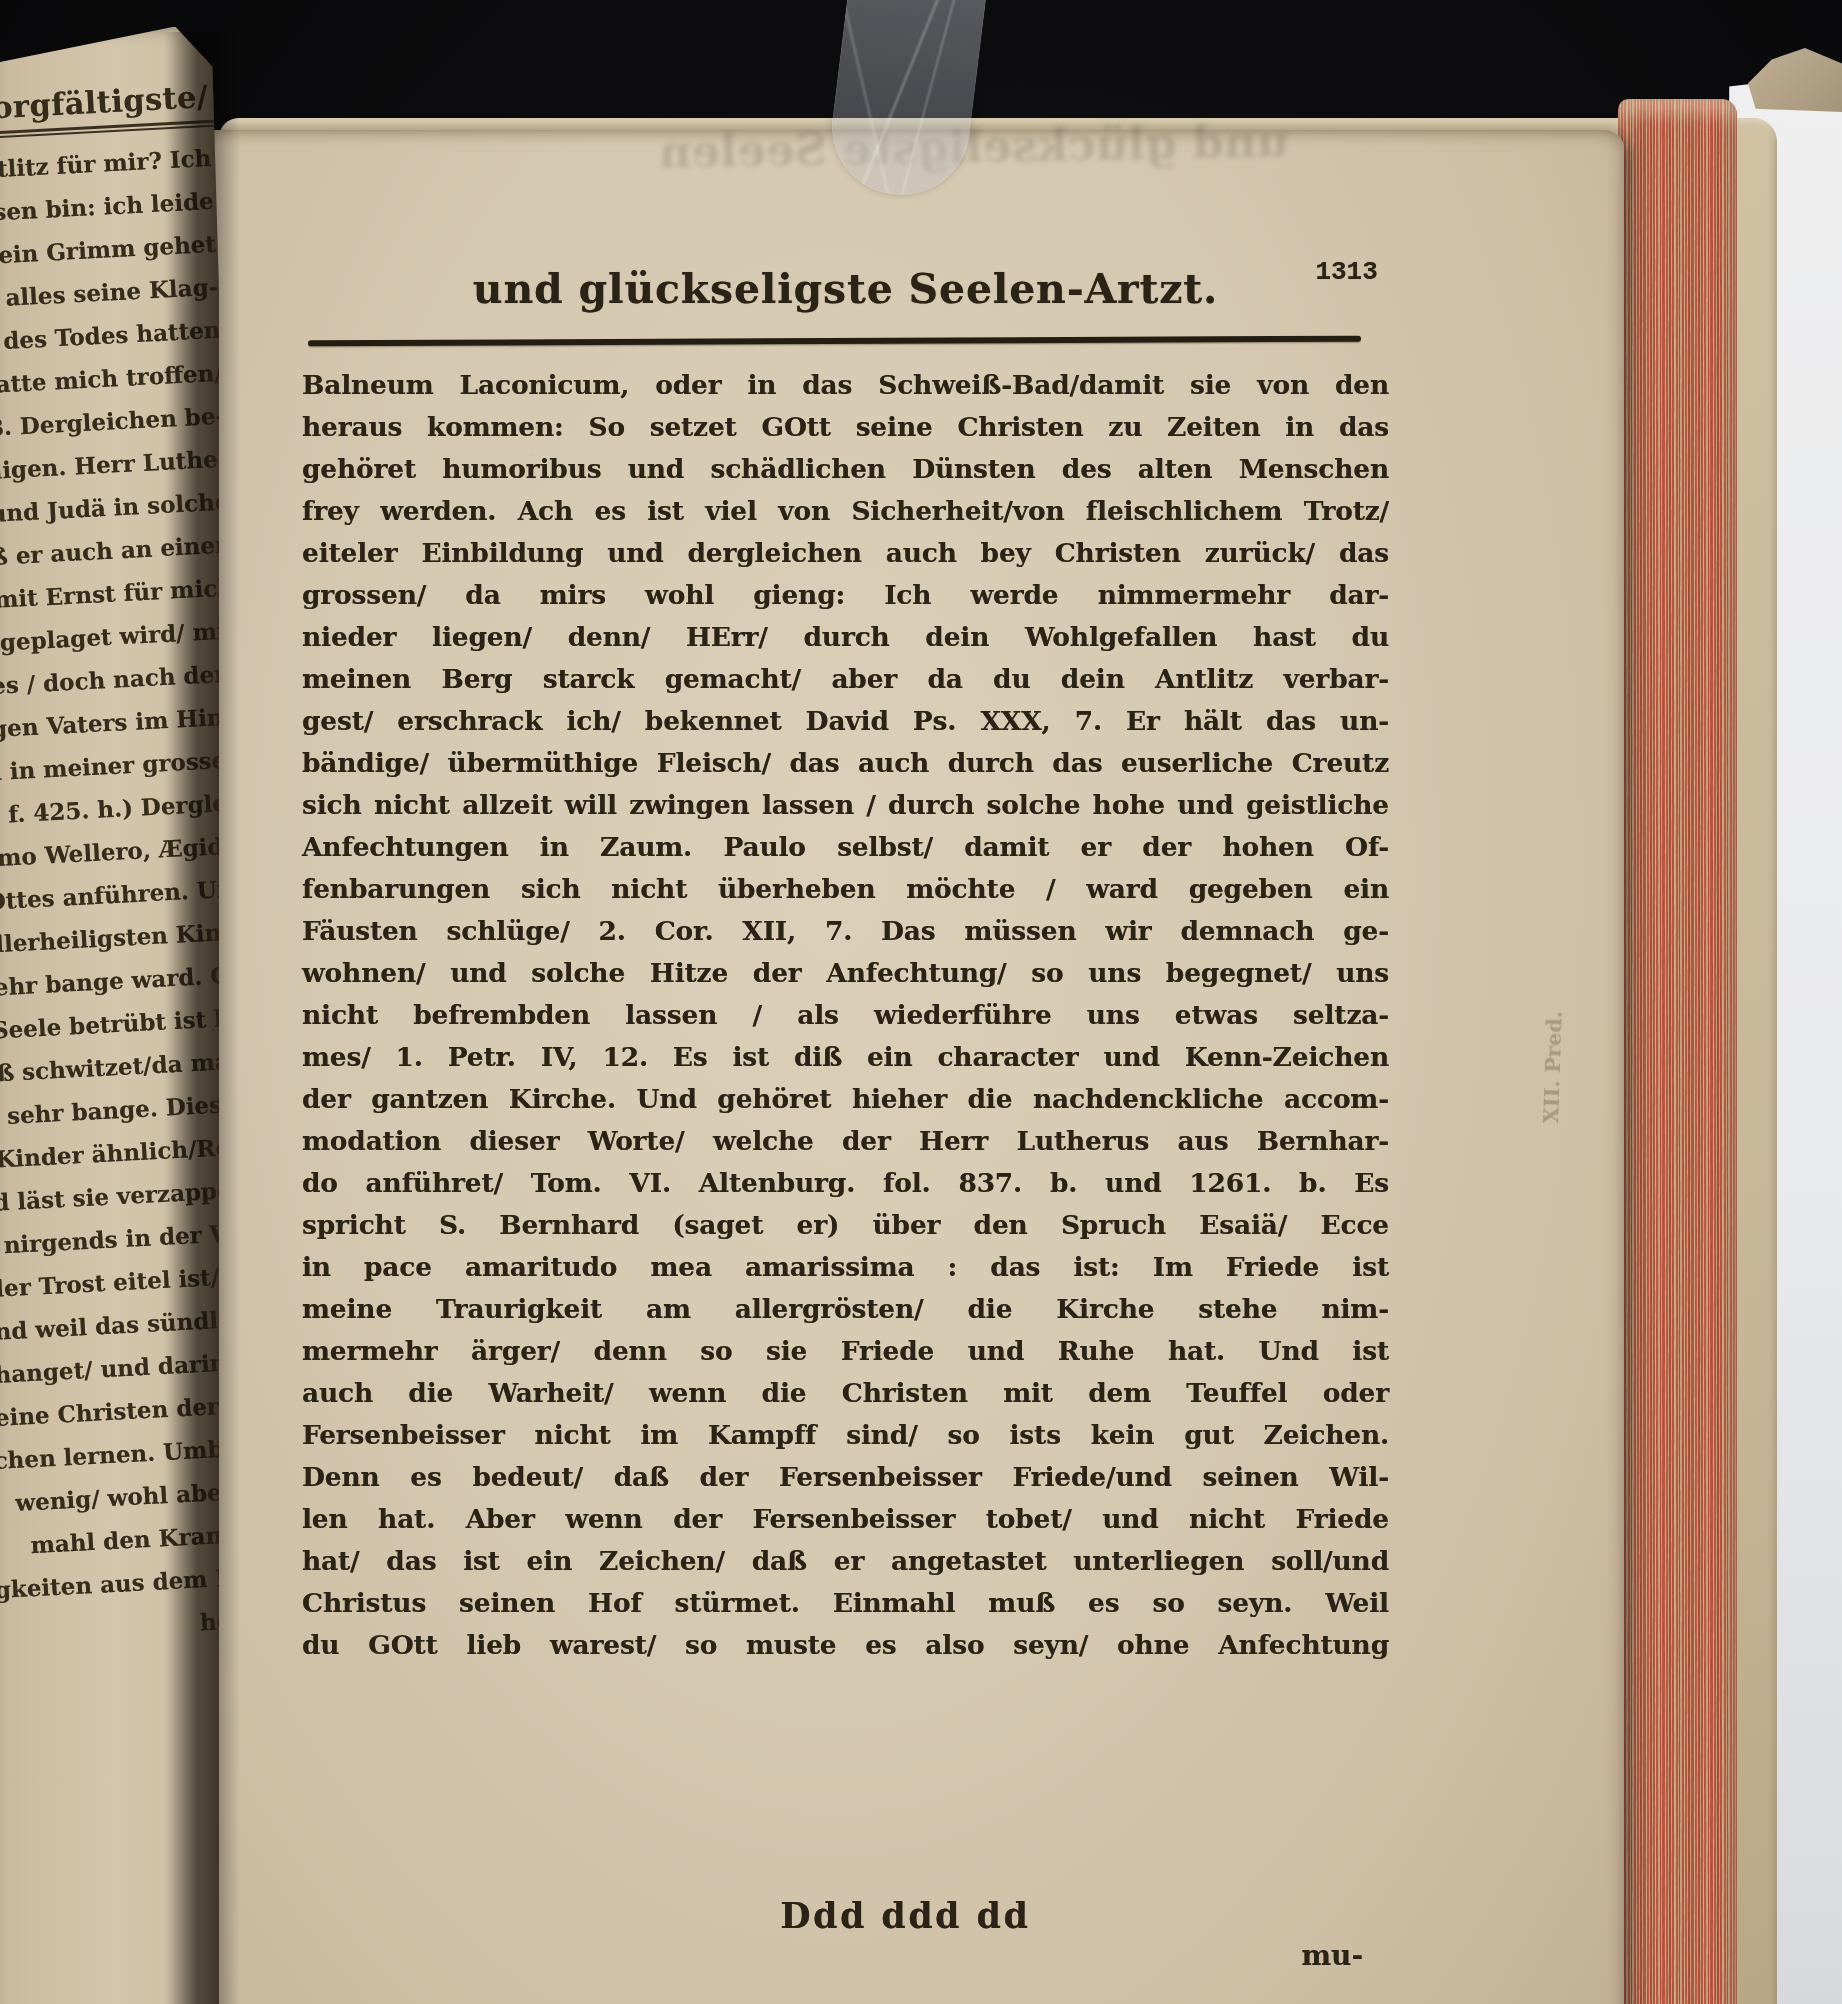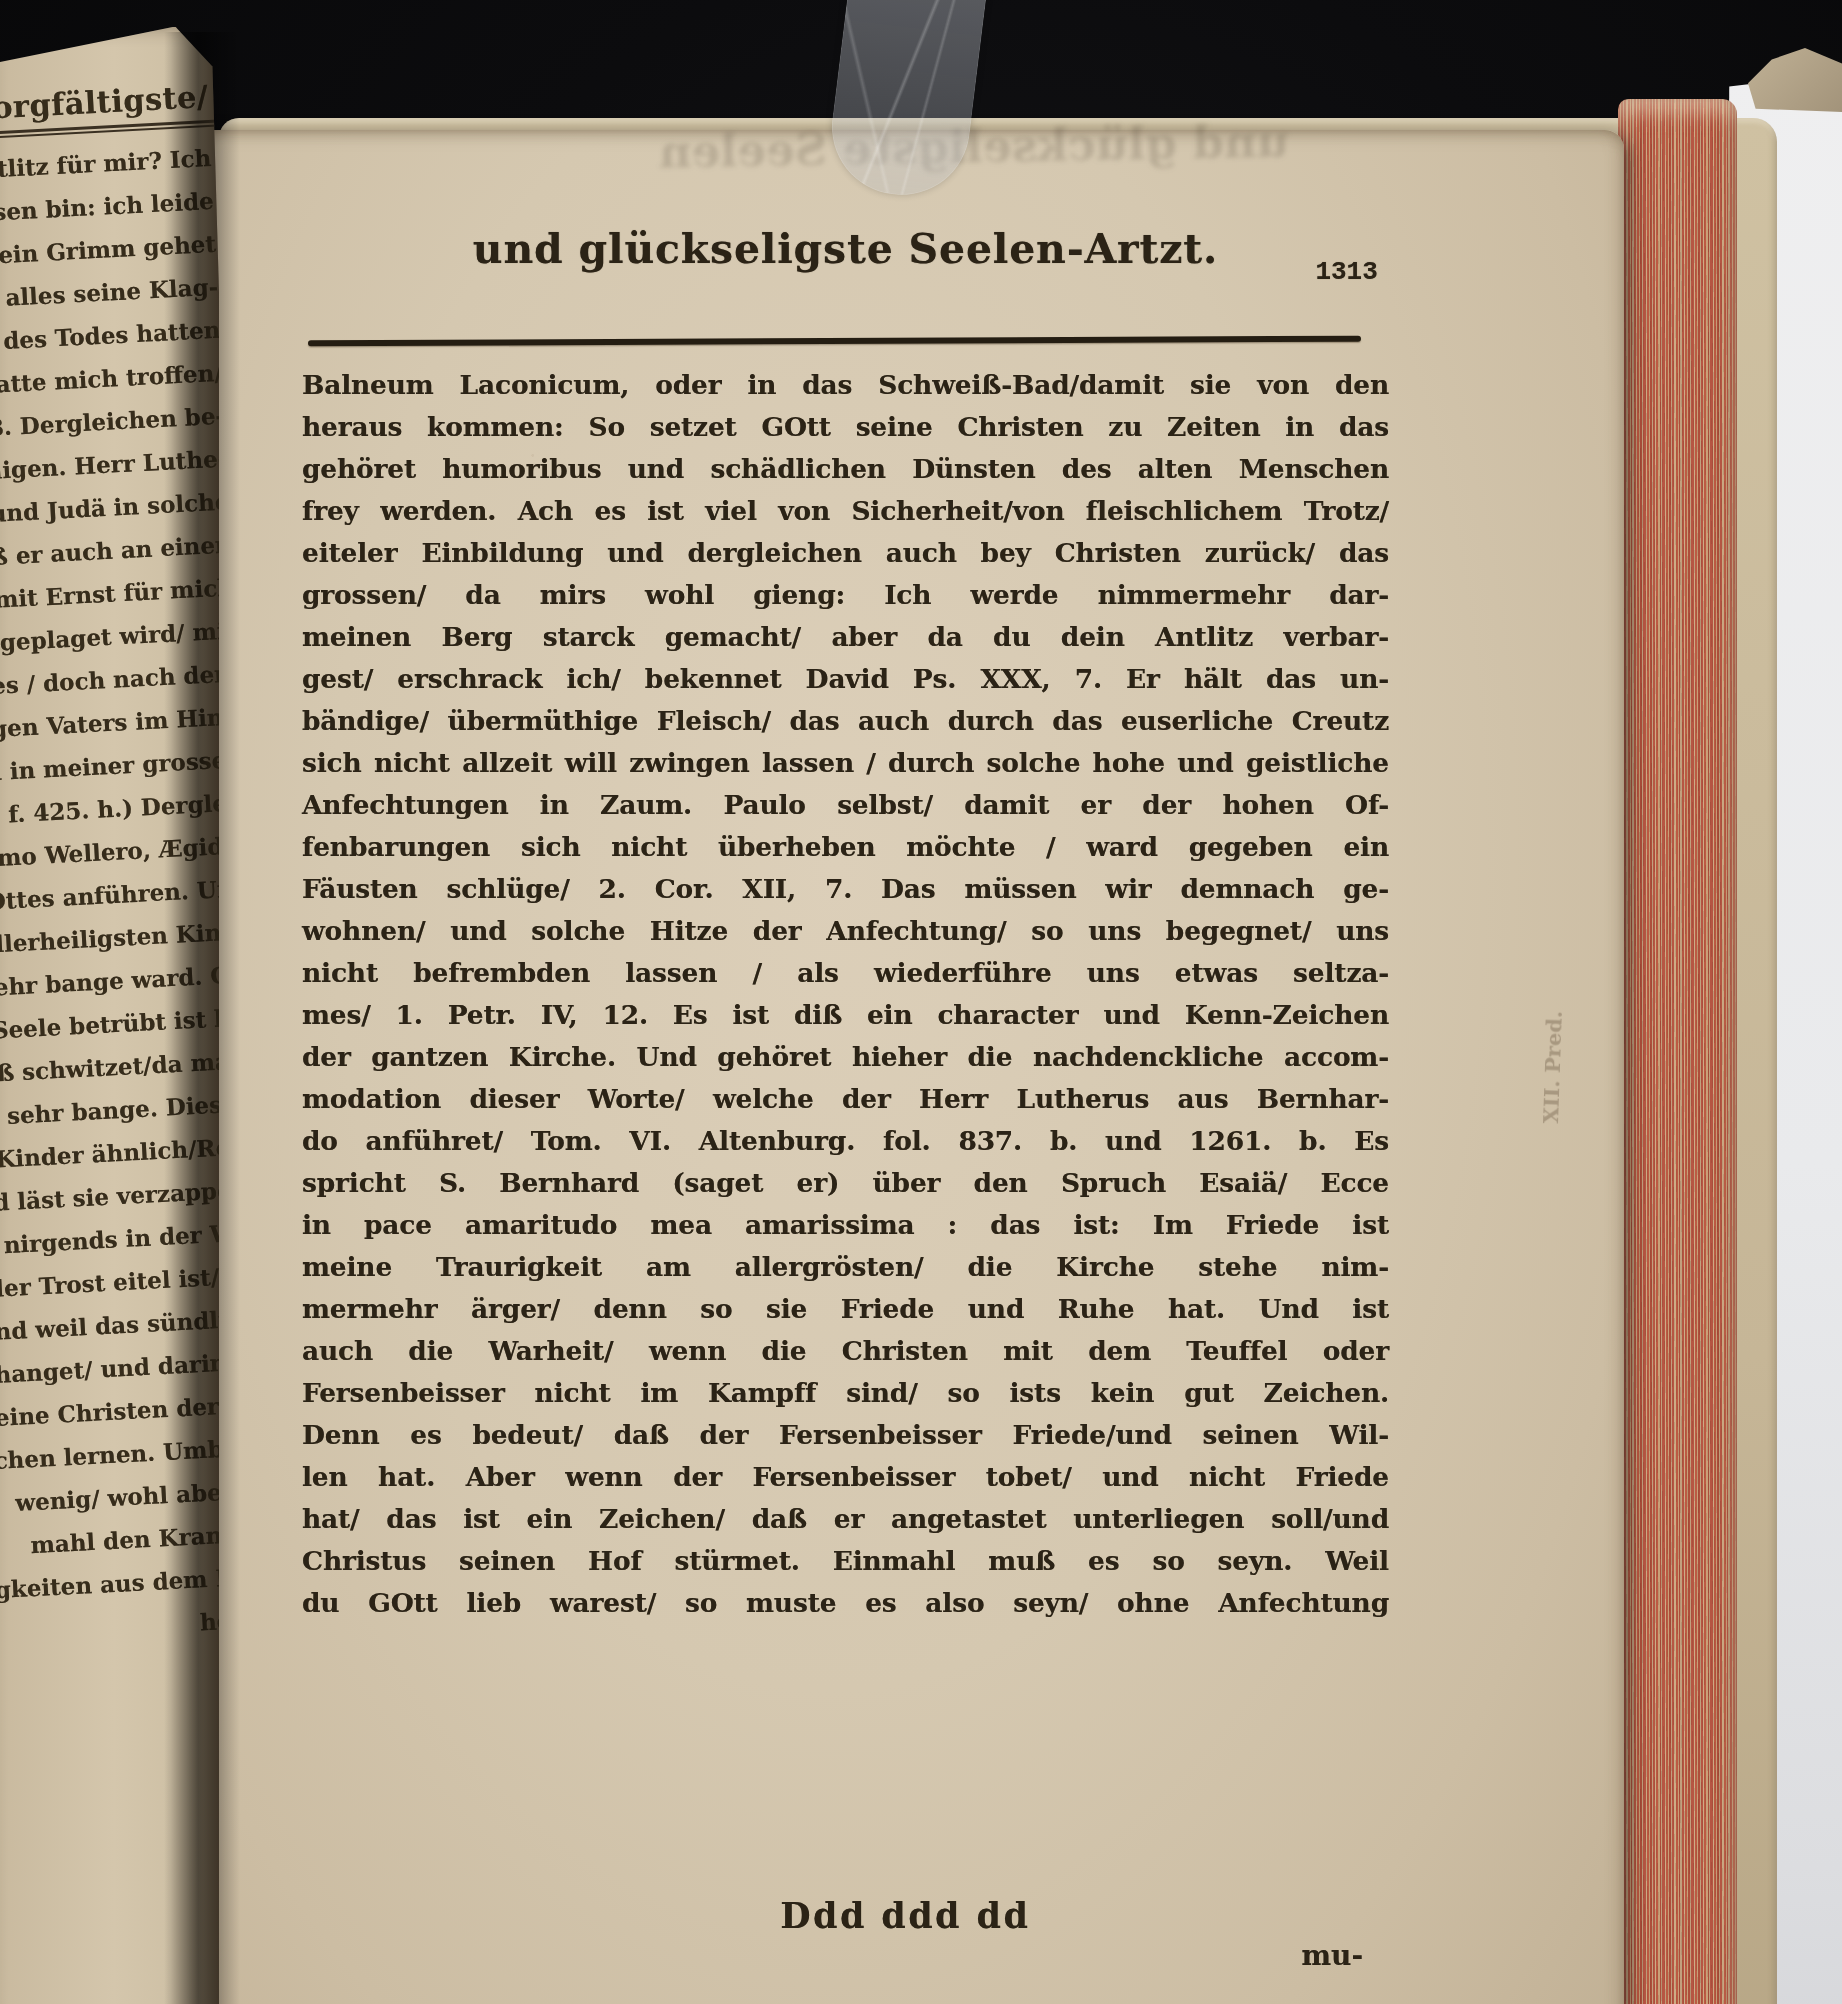--- a/index.html
+++ b/index.html
@@ -42,21 +42,21 @@
                4px 6.4px 17.6px rgba(0,0,0,.55);}
 
   .ghost-smudge{position:absolute;left:513px;top:120px;width:922px;text-align:center;
     font-size:45px;font-weight:bold;color:rgba(72,60,44,.20);filter:blur(2.8px);
     transform:scaleX(-1) rotate(1deg);}
   .ghost-margin{position:absolute;left:1538px;top:1123px;font-size:21px;font-weight:bold;
     color:rgba(104,88,66,.38);filter:blur(0.6px);transform:rotate(-88deg);transform-origin:left top;}
 
   .header-row{position:absolute;left:302px;top:225px;width:1087px;height:80px;color:#2b2316;}
   .header-title{position:absolute;left:0;right:0;text-align:center;font-size:41px;font-weight:bold;
-    letter-spacing:0.8px;text-shadow:0 0 0.8px rgba(43,35,22,.55);}
+    letter-spacing:0.8px;text-shadow:0 0 0.8px rgba(43,35,22,.55);margin-top:40px;}
   .page-number{position:absolute;right:11.2px;top:32px;font-size:26px;font-weight:bold;
     text-shadow:0 0 0.8px rgba(43,35,22,.5);font-family:Liberation Mono, monospace;}
   .header-rule{position:absolute;left:308px;top:338px;width:1053px;height:6px;background:#241d12;
     border-radius:3.2px;transform:rotate(-.25deg);box-shadow:0 1.2px 1.2px rgba(60,45,25,.35);}
 
   .body-block{position:absolute;left:302px;top:364px;width:1087px;color:#2b2316;
     font-size:26.5px;font-weight:bold;line-height:42px;letter-spacing:-0.2px;
     text-shadow:0 0 0.6px rgba(43,35,22,.5);}
   .bl{text-align:justify;text-align-last:justify;white-space:nowrap;overflow:visible;}
 
@@ -111,20 +111,21 @@
   </div>
   <div class="header-rule" data-name="header-rule"></div>
 
   <div class="body-block" data-name="body-text">
     <div class="bl" data-name="body-line">Balneum Laconicum, oder in das Schweiß-Bad/damit sie von den</div>
     <div class="bl" data-name="body-line">heraus kommen: So setzet GOtt seine Christen zu Zeiten in das</div>
     <div class="bl" data-name="body-line">gehöret humoribus und schädlichen Dünsten des alten Menschen</div>
     <div class="bl" data-name="body-line">frey werden. Ach es ist viel von Sicherheit/von fleischlichem Trotz/</div>
     <div class="bl" data-name="body-line">eiteler Einbildung und dergleichen auch bey Christen zurück/ das</div>
     <div class="bl" data-name="body-line">grossen/ da mirs wohl gieng: Ich werde nimmermehr dar-</div>
+    <div class="bl" data-name="body-line">nieder liegen/ denn/ HErr/ durch dein Wohlgefallen hast du</div>
     <div class="bl" data-name="body-line">meinen Berg starck gemacht/ aber da du dein Antlitz verbar-</div>
     <div class="bl" data-name="body-line">gest/ erschrack ich/ bekennet David Ps. XXX, 7. Er hält das un-</div>
     <div class="bl" data-name="body-line">bändige/ übermüthige Fleisch/ das auch durch das euserliche Creutz</div>
     <div class="bl" data-name="body-line">sich nicht allzeit will zwingen lassen / durch solche hohe und geistliche</div>
     <div class="bl" data-name="body-line">Anfechtungen in Zaum. Paulo selbst/ damit er der hohen Of-</div>
     <div class="bl" data-name="body-line">fenbarungen sich nicht überheben möchte / ward gegeben ein</div>
     <div class="bl" data-name="body-line">Fäusten schlüge/ 2. Cor. XII, 7. Das müssen wir demnach ge-</div>
     <div class="bl" data-name="body-line">wohnen/ und solche Hitze der Anfechtung/ so uns begegnet/ uns</div>
     <div class="bl" data-name="body-line">nicht befrembden lassen / als wiederführe uns etwas seltza-</div>
     <div class="bl" data-name="body-line">mes/ 1. Petr. IV, 12. Es ist diß ein character und Kenn-Zeichen</div>

